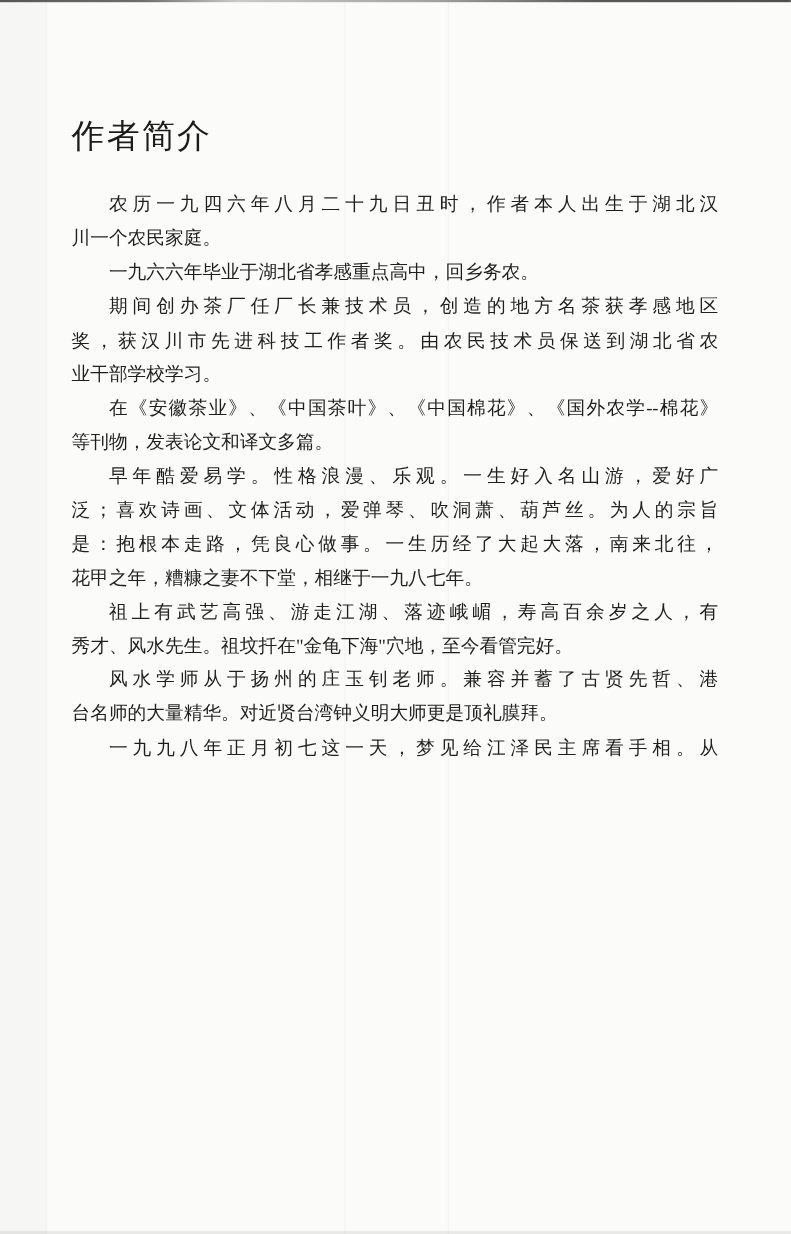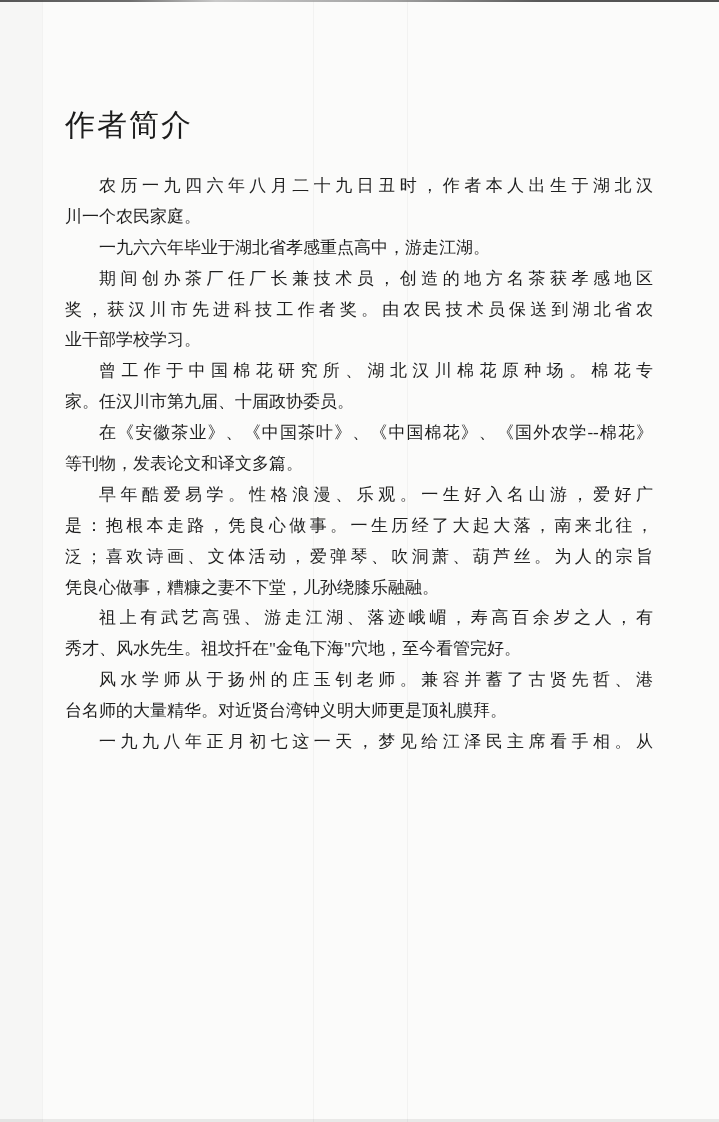--- a/index.html
+++ b/index.html
@@ -75,40 +75,36 @@
   <div class="scan-bottom-edge"></div>
 
   <h1 class="page-title">作者简介</h1>
 
   <div class="text-block" id="text-block" style="color: rgb(31, 31, 31);">
       <div>
         <div class="para-line first">农历一九四六年八月二十九日丑时，作者本人出生于湖北汉</div>
         <div class="para-line last">川一个农民家庭。</div>
       </div>
       <div>
-        <div class="para-line first last">一九六六年毕业于湖北省孝感重点高中，游走江湖。</div>
+        <div class="para-line first last">一九六六年毕业于湖北省孝感重点高中，回乡务农。</div>
       </div>
       <div>
         <div class="para-line first">期间创办茶厂任厂长兼技术员，创造的地方名茶获孝感地区</div>
         <div class="para-line">奖，获汉川市先进科技工作者奖。由农民技术员保送到湖北省农</div>
         <div class="para-line last">业干部学校学习。</div>
       </div>
       <div>
-        <div class="para-line first">曾工作于中国棉花研究所、湖北汉川棉花原种场。棉花专</div>
-        <div class="para-line last">家。任汉川市第九届、十届政协委员。</div>
-      </div>
-      <div>
         <div class="para-line first">在《安徽茶业》、《中国茶叶》、《中国棉花》、《国外农学--棉花》</div>
         <div class="para-line last">等刊物，发表论文和译文多篇。</div>
       </div>
       <div>
         <div class="para-line first">早年酷爱易学。性格浪漫、乐观。一生好入名山游，爱好广</div>
+        <div class="para-line">泛；喜欢诗画、文体活动，爱弹琴、吹洞萧、葫芦丝。为人的宗旨</div>
         <div class="para-line">是：抱根本走路，凭良心做事。一生历经了大起大落，南来北往，</div>
-        <div class="para-line">泛；喜欢诗画、文体活动，爱弹琴、吹洞萧、葫芦丝。为人的宗旨</div>
-        <div class="para-line last">凭良心做事，糟糠之妻不下堂，儿孙绕膝乐融融。</div>
+        <div class="para-line last">花甲之年，糟糠之妻不下堂，相继于一九八七年。</div>
       </div>
       <div>
         <div class="para-line first">祖上有武艺高强、游走江湖、落迹峨嵋，寿高百余岁之人，有</div>
         <div class="para-line last">秀才、风水先生。祖坟扦在"金龟下海"穴地，至今看管完好。</div>
       </div>
       <div>
         <div class="para-line first">风水学师从于扬州的庄玉钊老师。兼容并蓄了古贤先哲、港</div>
         <div class="para-line last">台名师的大量精华。对近贤台湾钟义明大师更是顶礼膜拜。</div>
       </div>
       <div>

